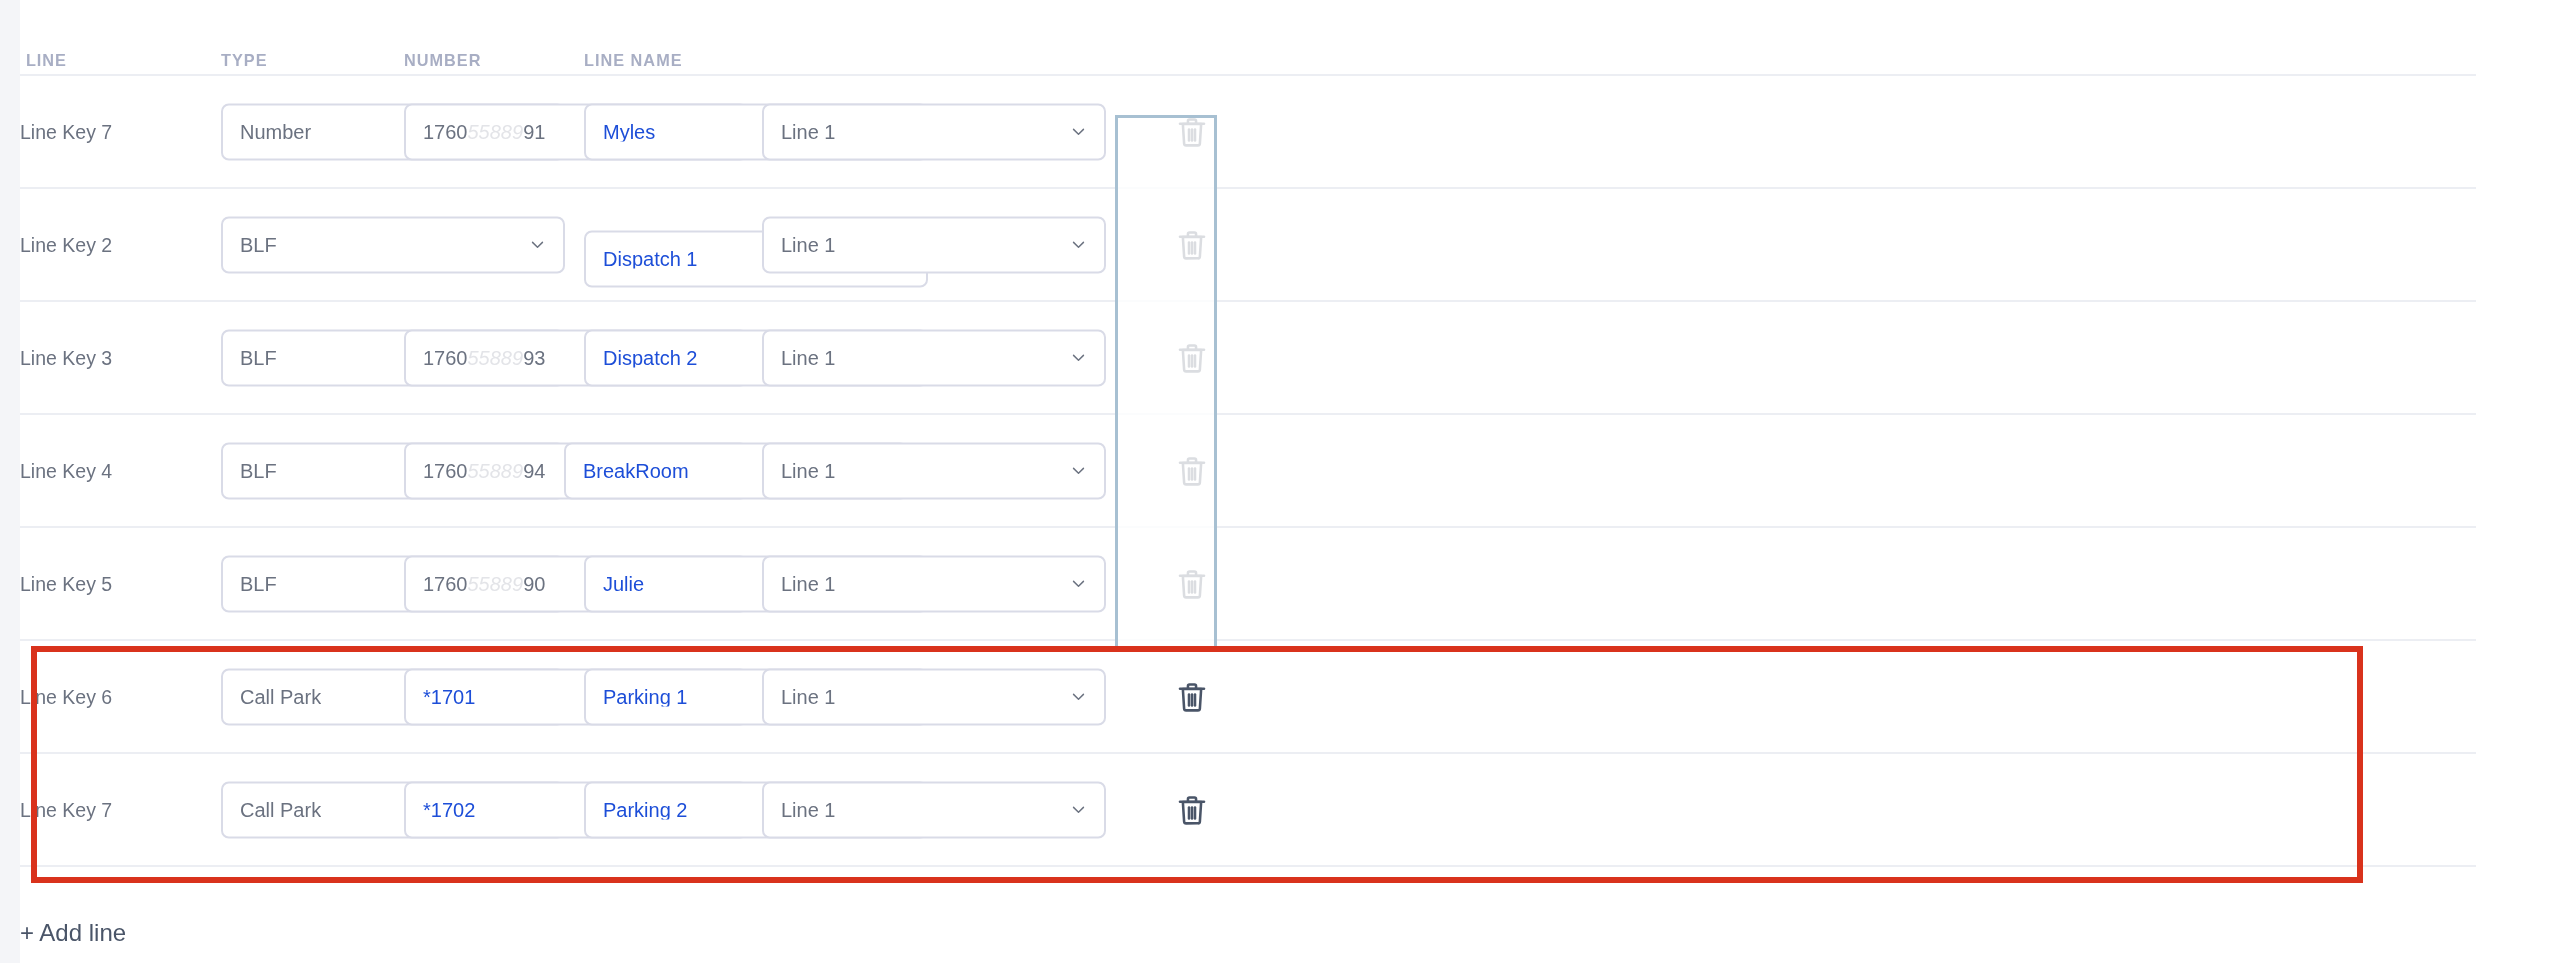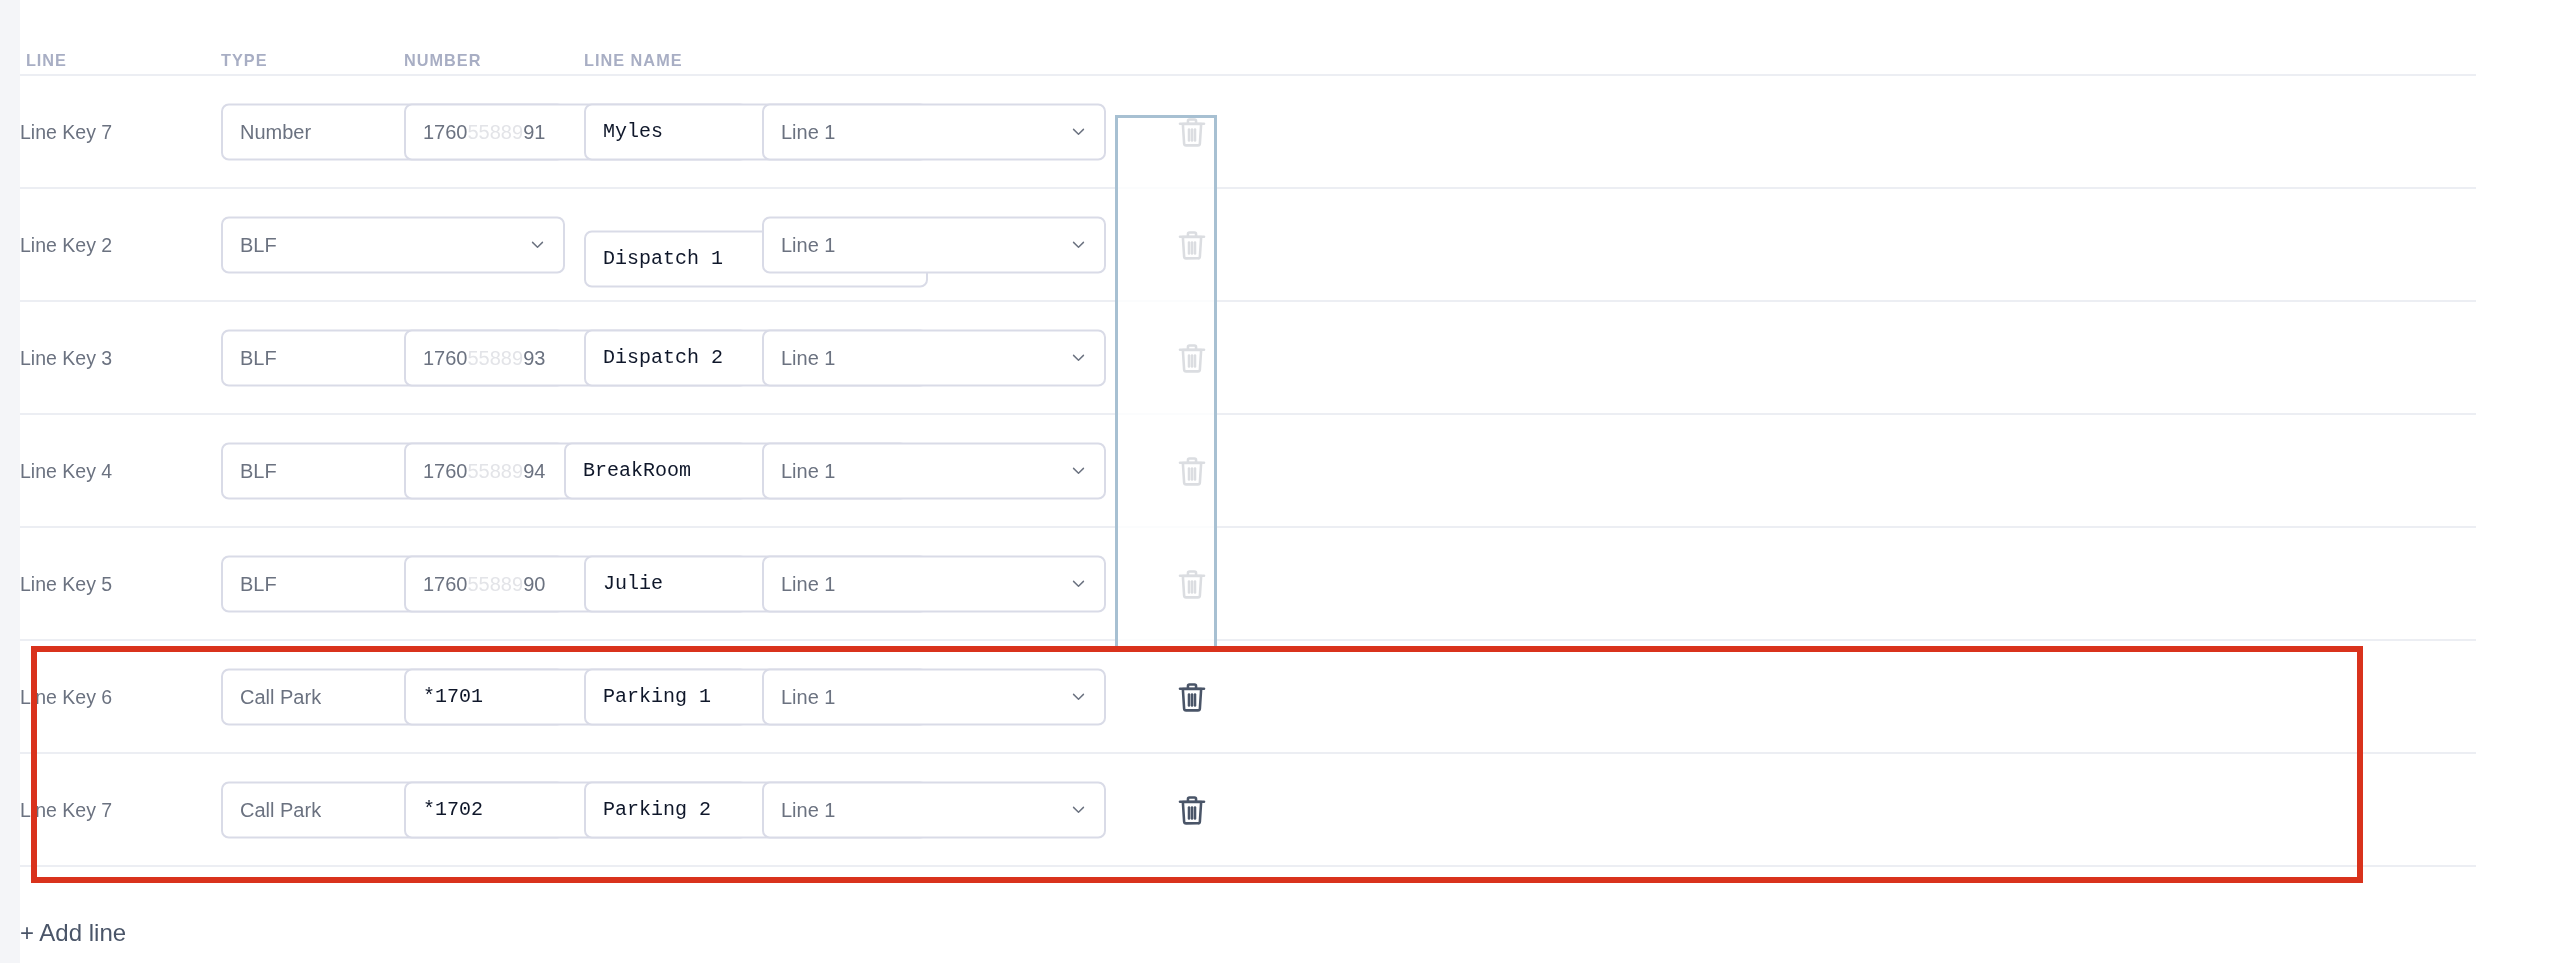--- a/index.html
+++ b/index.html
@@ -86,21 +86,21 @@
     align-items: center;
     padding: 0 17px;
   }
   .control .val {
     font-size: 20px;
     color: #6b7280;
     white-space: nowrap;
     overflow: hidden;
     line-height: 1;
   }
-  .control.input .val { color: #0f172a; font-family: Liberation Mono, monospace; }
+  .control.input .val { color: #1d4ed8; }
   .control .chev {
     position: absolute;
     right: 17px;
     top: 50%;
     transform: translateY(-50%);
     width: 17px;
     height: 17px;
     display: block;
   }
   .control .chev svg { display: block; }
@@ -150,21 +150,21 @@
     left: 31px;
     top: 646px;
     width: 2332px;
     height: 237px;
     border: 6.5px solid #d9321c;
     pointer-events: none;
     z-index: 40;
   }
 
   
-  .val .dim { color: #e3e4e8; }
+  .val .dim { color: #e3e4e8; font-style: italic; }
 </style>
 </head>
 <body>
 
 <div id="app">
 
   <div class="left-gutter"></div>
 
   <div class="table-wrap">
 

